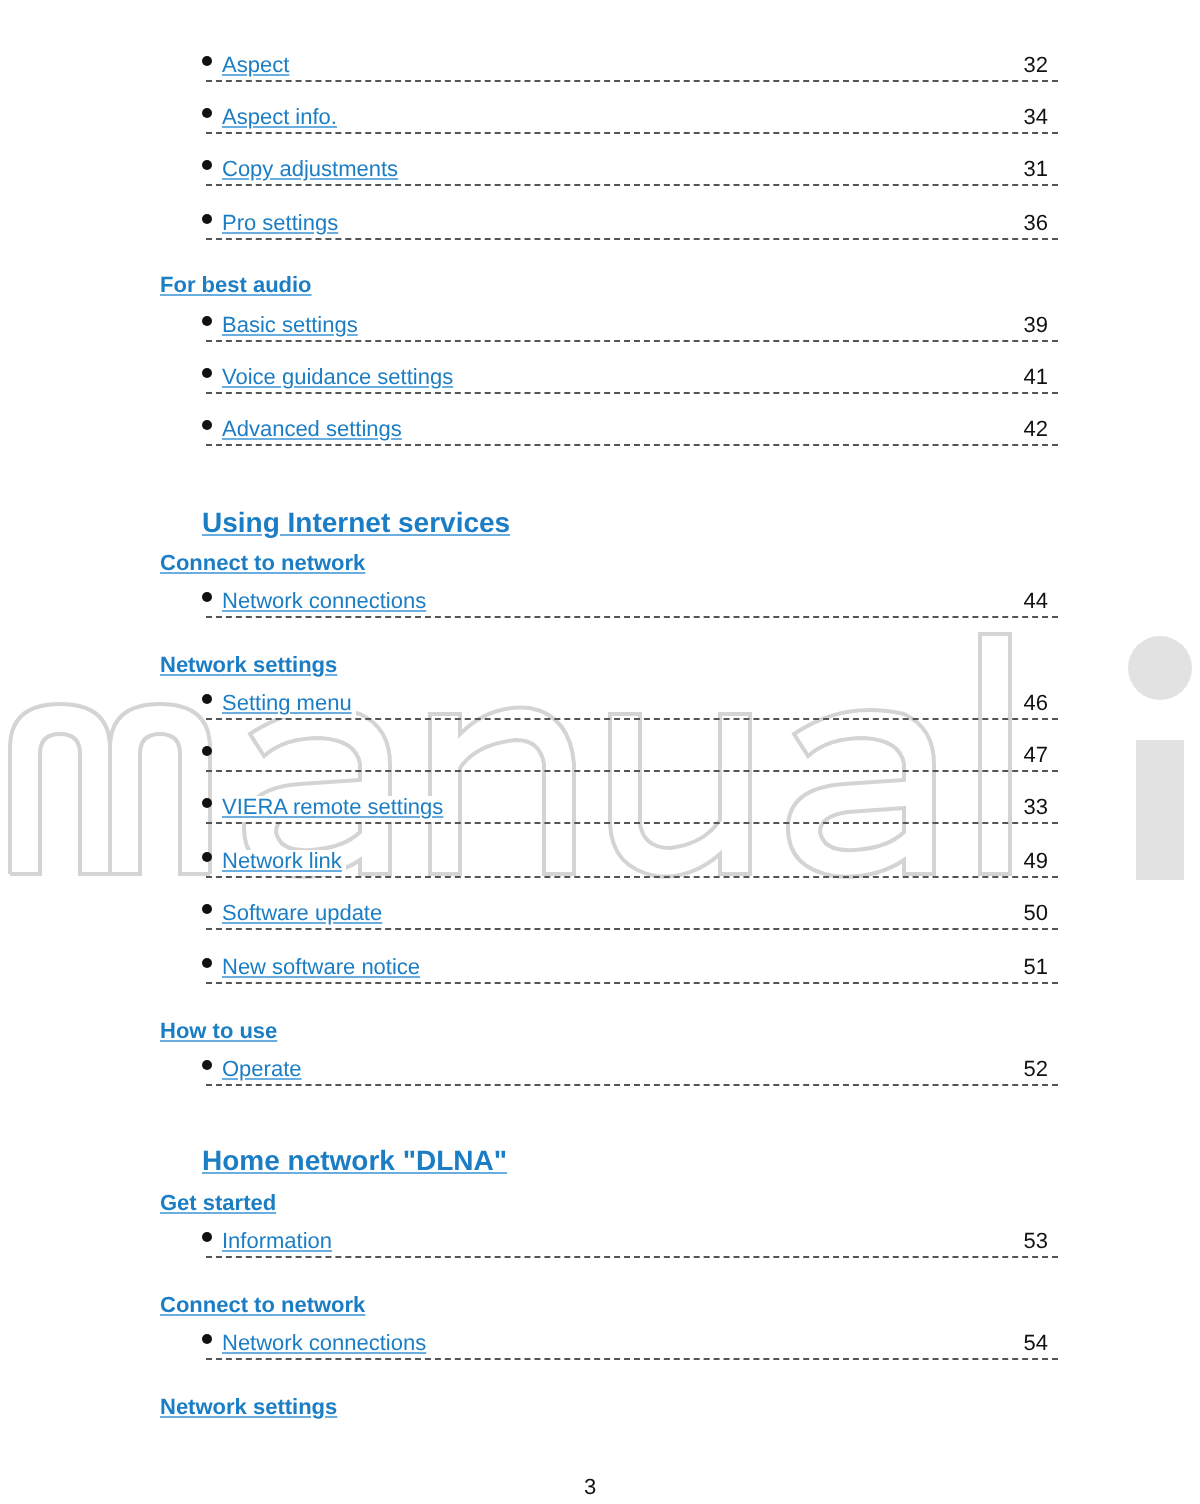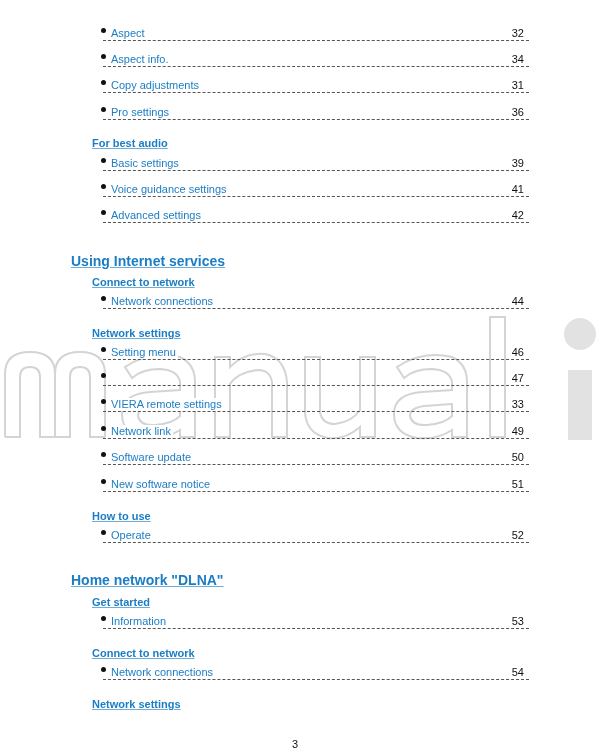--- a/index.html
+++ b/index.html
@@ -13,36 +13,36 @@
   }
   .watermark svg { width:600px; height:130px; }
   .toc { position:absolute; left:0; top:0; width:600px; z-index:1; }
   .row { position:absolute; left:101px; width:428px; height:16px; }
   .row .bullet {
     position:absolute; left:0; top:1px; width:5px; height:5px; border-radius:50%;
     background:#111;
   }
   .row .label {
     position:absolute; left:10px; top:0; font-size:11px; color:#1b7dc4;
-    text-decoration-color:#6aaee0; line-height:13px; white-space:nowrap;
+    text-decoration:underline; text-decoration-color:#6aaee0; line-height:13px; white-space:nowrap;
     background:#fff; padding-right:2px; cursor:pointer;
   }
   .row .page {
     position:absolute; right:5px; top:0; font-size:11px; color:#111; line-height:13px;
     background:#fff; padding-left:2px;
   }
   .row .leader {
     position:absolute; left:2px; right:0; top:13px; border-bottom:1px dashed #555;
   }
   .sub {
-    position:absolute; left:92px; font-size:11px; font-weight:bold; color:#1b7dc4;
+    position:absolute; left:80px; font-size:11px; font-weight:bold; color:#1b7dc4;
     text-decoration:underline; text-decoration-color:#6aaee0; white-space:nowrap; cursor:pointer;
   }
   .sec {
-    position:absolute; left:71px; font-size:14px; font-weight:bold; color:#1b7dc4;
+    position:absolute; left:101px; font-size:14px; font-weight:bold; color:#1b7dc4;
     text-decoration:underline; text-decoration-color:#6aaee0; white-space:nowrap; cursor:pointer;
   }
   .pagenum {
     position:absolute; left:292px; top:738px; font-size:11px; color:#111;
   }
 </style>
 </head>
 <body>
 
 <div class="watermark">

